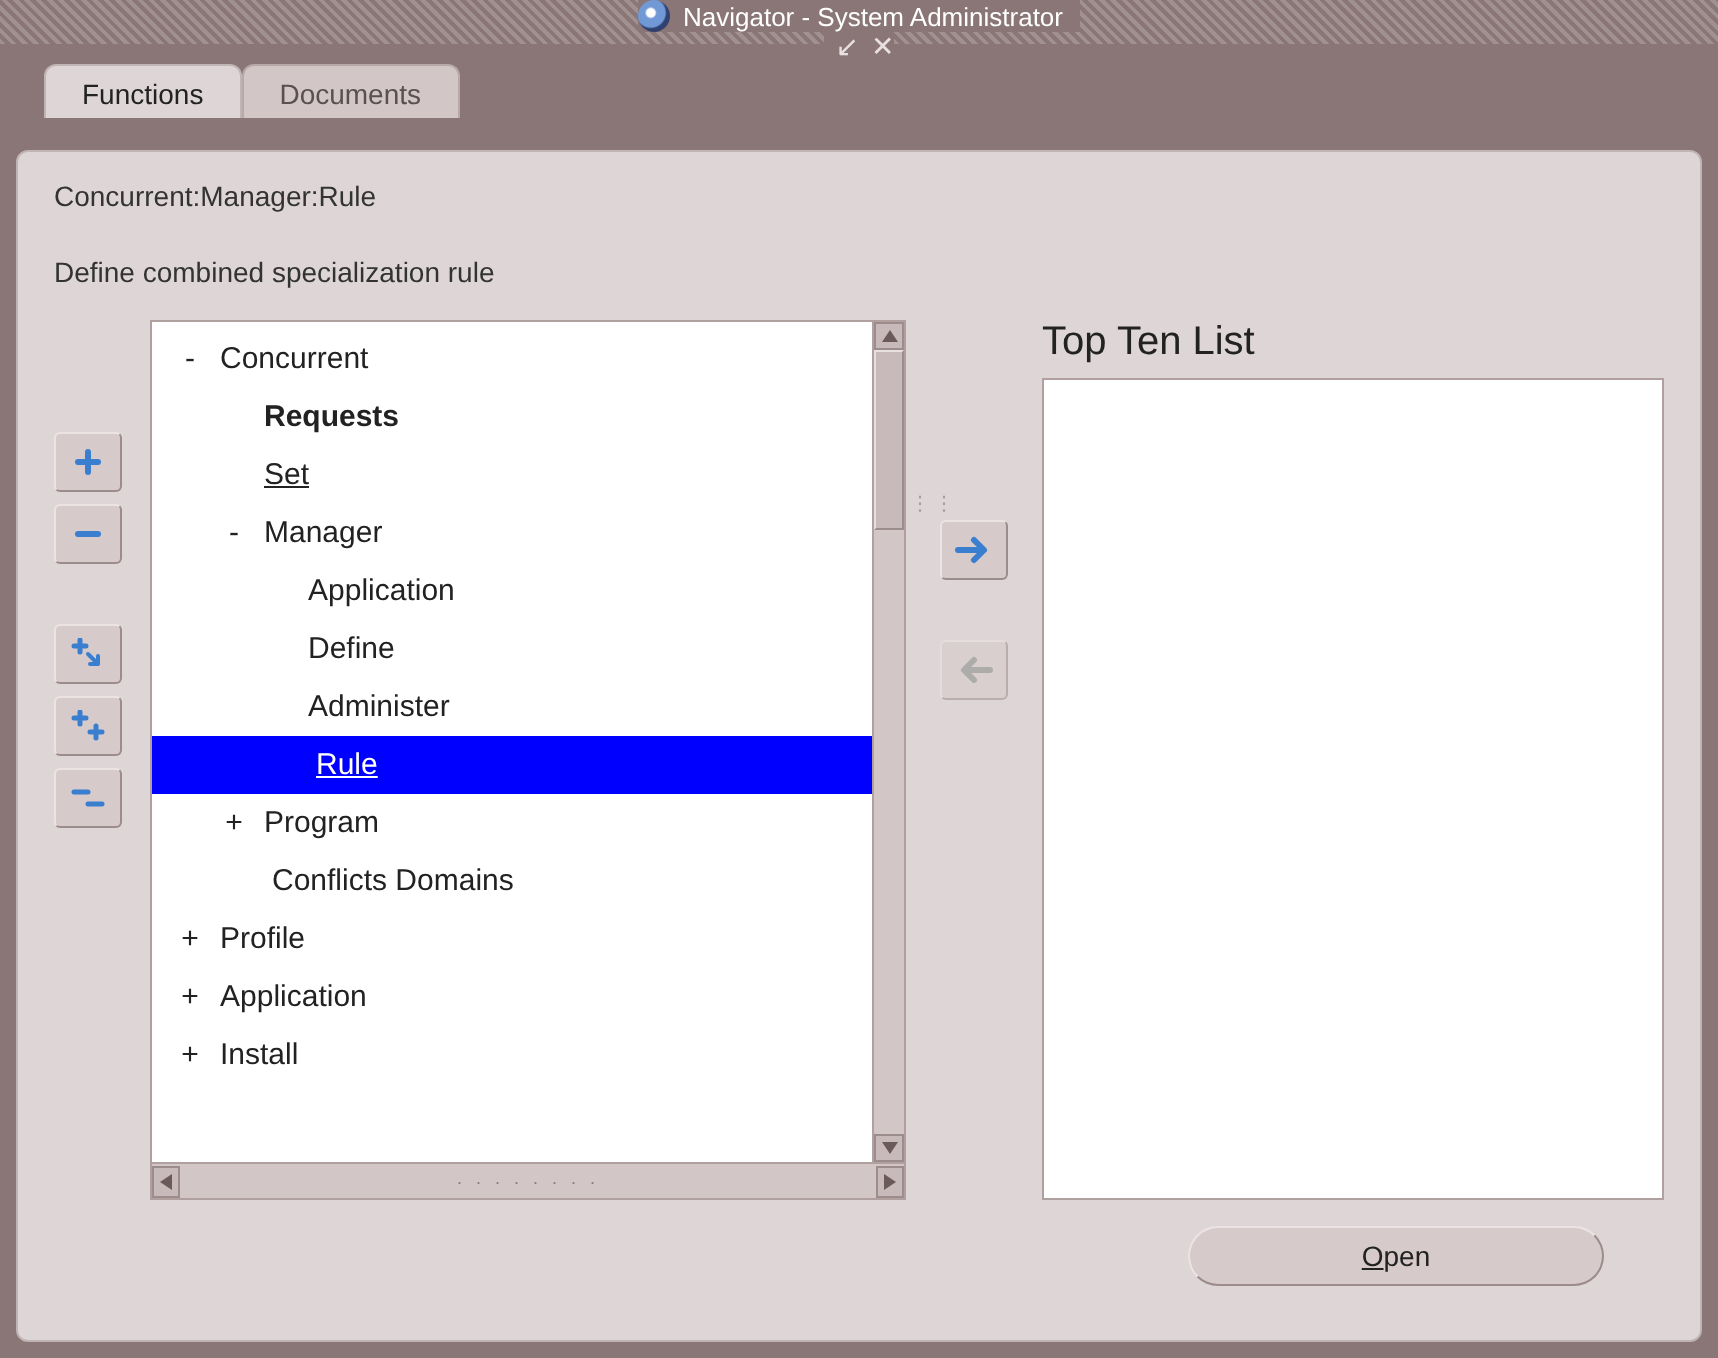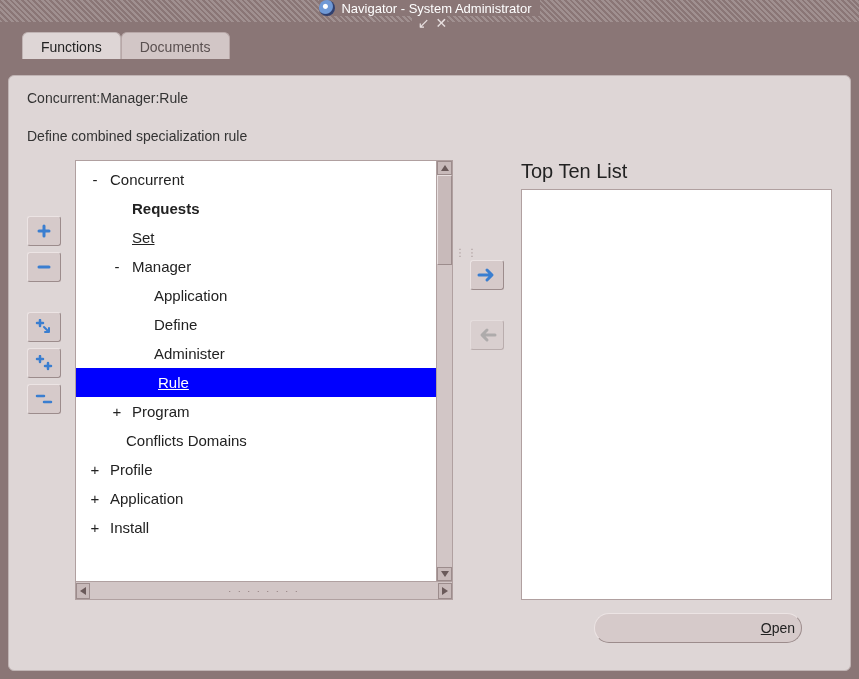--- a/index.html
+++ b/index.html
@@ -267,21 +267,21 @@
     width: 208px;
     height: 30px;
     background: #d6caca;
     border: 1px solid #9c8c8c;
     border-top-color: #ece4e4;
     border-left-color: #ece4e4;
     border-radius: 16px;
     cursor: pointer;
     font-size: 14px;
     color: #222;
-    text-align: right;
+    text-align: center;
   }
   .open-btn .underline { text-decoration: underline; }
   svg { display: block; }
   .disabled { opacity: 0.55; cursor: default; }
 </style>
 </head>
 <body>
 
 <div class="window">
 
@@ -351,21 +351,21 @@
           <div class="tree-body" id="tree-body">
               <div class="tree-row" style="padding-left: 12px;"><span class="tree-marker">-</span><span style="margin-left: 8px;">Concurrent</span></div>
               <div class="tree-row" style="padding-left: 34px; font-weight: bold;"><span class="tree-marker"></span><span style="margin-left: 8px;">Requests</span></div>
               <div class="tree-row" style="padding-left: 34px;"><span class="tree-marker"></span><span style="margin-left: 8px; text-decoration: underline;">Set</span></div>
               <div class="tree-row" style="padding-left: 34px;"><span class="tree-marker">-</span><span style="margin-left: 8px;">Manager</span></div>
               <div class="tree-row" style="padding-left: 56px;"><span class="tree-marker"></span><span style="margin-left: 8px;">Application</span></div>
               <div class="tree-row" style="padding-left: 56px;"><span class="tree-marker"></span><span style="margin-left: 8px;">Define</span></div>
               <div class="tree-row" style="padding-left: 56px;"><span class="tree-marker"></span><span style="margin-left: 8px;">Administer</span></div>
               <div class="tree-row selected" style="padding-left: 60px; text-decoration: underline;"><span class="tree-marker"></span><span style="margin-left: 8px;">Rule</span></div>
               <div class="tree-row" style="padding-left: 34px;"><span class="tree-marker">+</span><span style="margin-left: 8px;">Program</span></div>
-              <div class="tree-row" style="padding-left: 28px;"><span class="tree-marker"></span><span style="margin-left: 8px;">Conflicts Domains</span></div>
+              <div class="tree-row" style="padding-left: 38px;"><span class="tree-marker"></span><span style="margin-left: 8px;">Conflicts Domains</span></div>
               <div class="tree-row" style="padding-left: 12px;"><span class="tree-marker">+</span><span style="margin-left: 8px;">Profile</span></div>
               <div class="tree-row" style="padding-left: 12px;"><span class="tree-marker">+</span><span style="margin-left: 8px;">Application</span></div>
               <div class="tree-row" style="padding-left: 12px;"><span class="tree-marker">+</span><span style="margin-left: 8px;">Install</span></div>
             </div>
           <div class="tree-vscroll">
             <div class="vscroll-btn">
               <svg width="8" height="6">
                   <path d="M0 6 L4 0 L8 6 Z" fill="#6a5a5a"></path>
                 </svg>
             </div>

